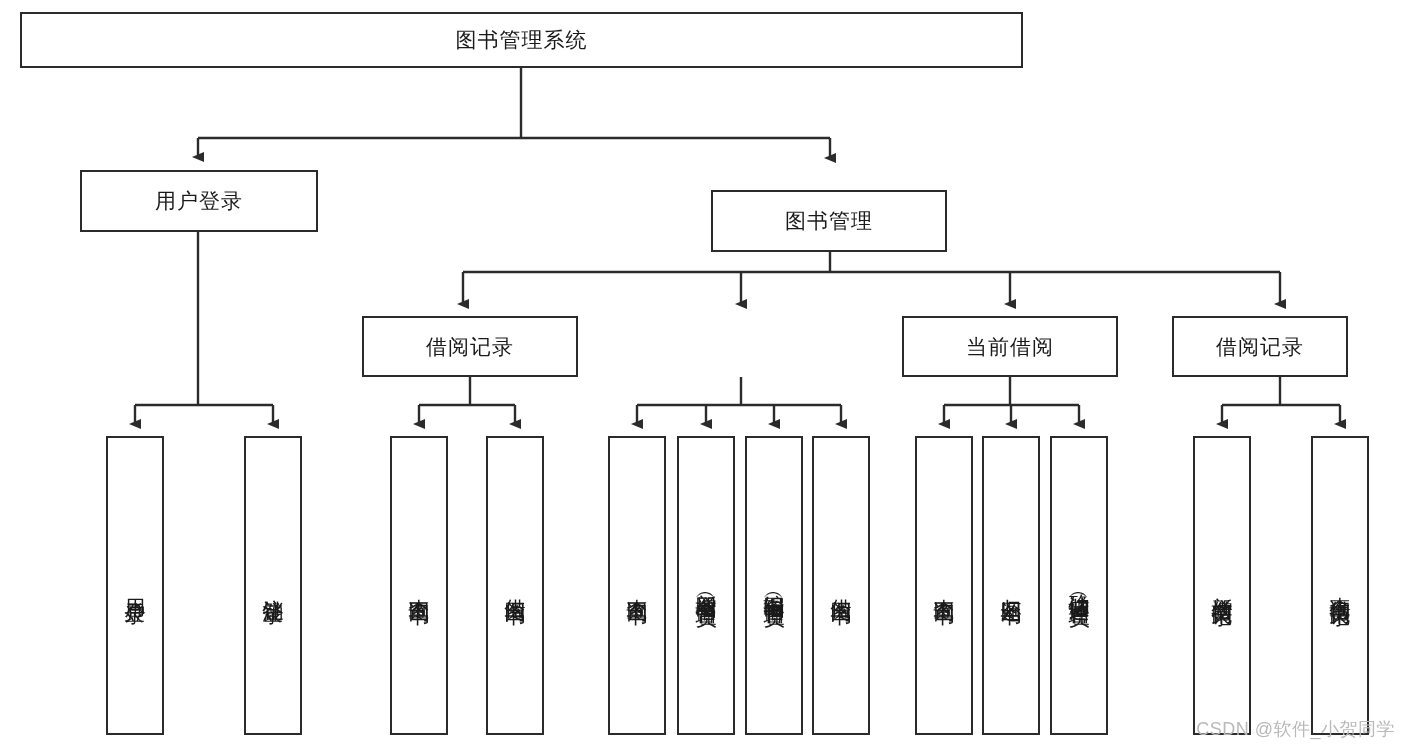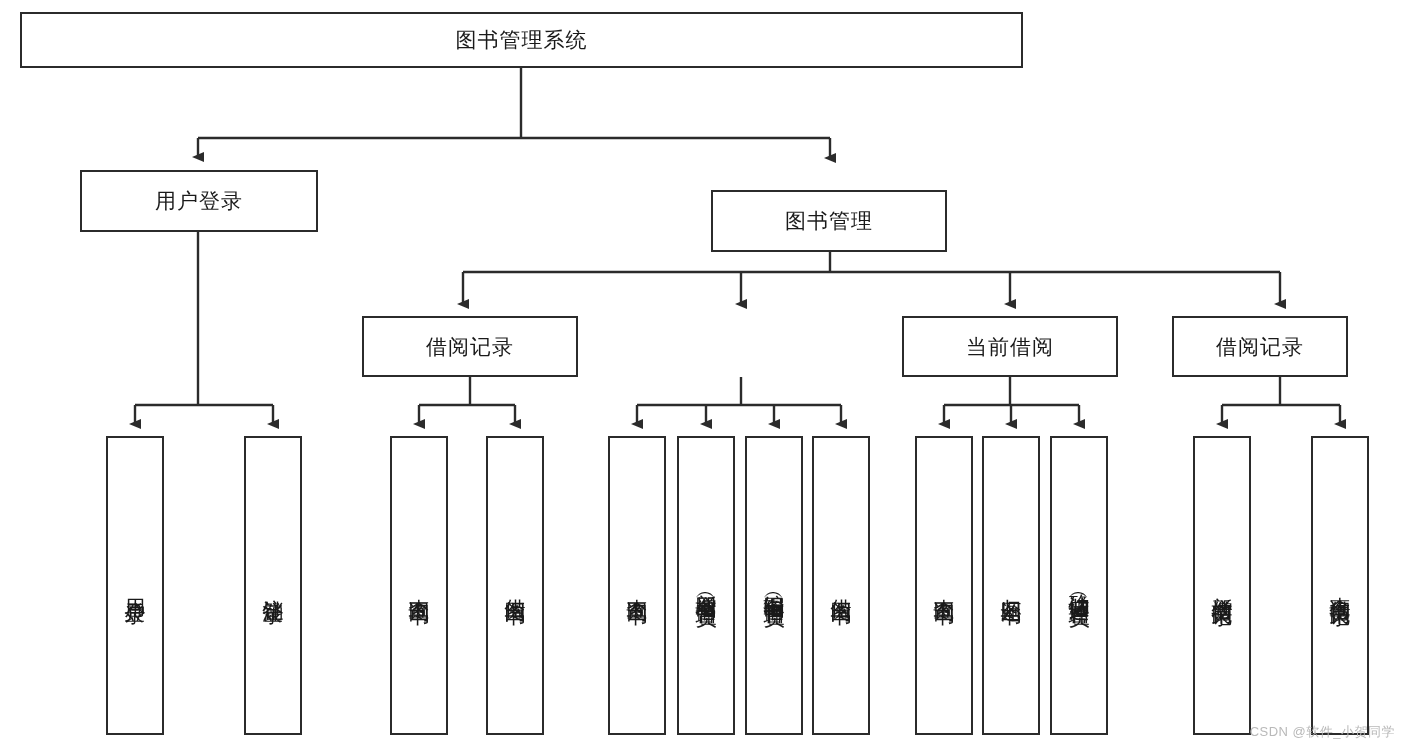--- a/index.html
+++ b/index.html
@@ -50,21 +50,21 @@
     left: 0;
     top: 0;
     width: 1405px;
     height: 747px;
     pointer-events: none;
   }
   .watermark {
     position: absolute;
     right: 10px;
     bottom: 6px;
-    font-size: 13px;
+    font-size: 18px;
     color: #b9b9b9;
     letter-spacing: 0.5px;
     white-space: nowrap;
   }
 </style>
 </head>
 <body>
 
 <div id="canvas">
 

